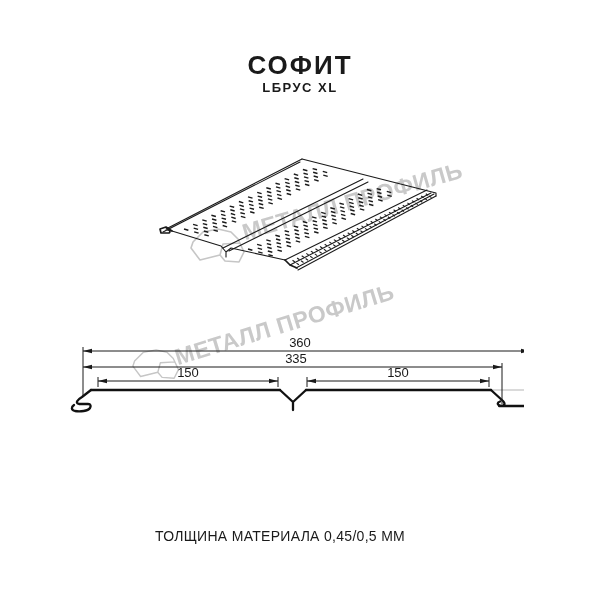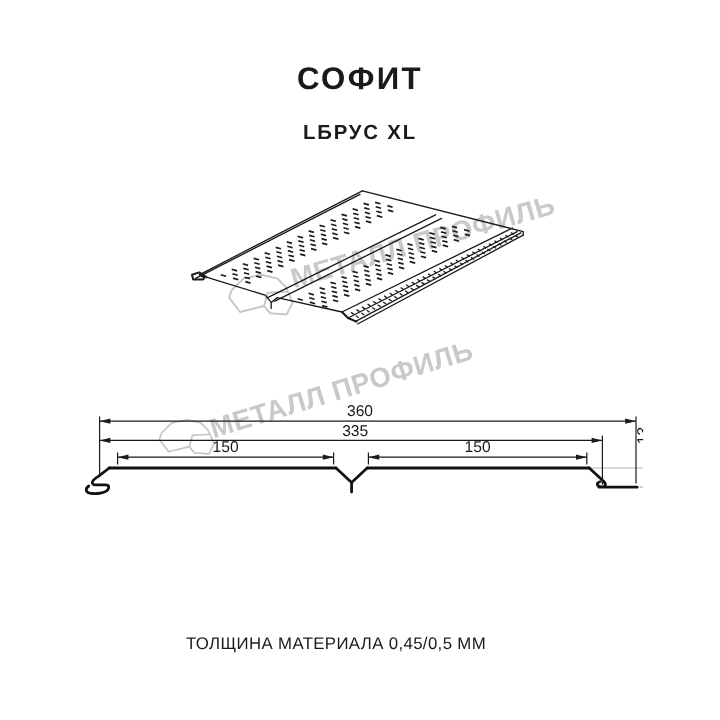--- a/index.html
+++ b/index.html
@@ -1,21 +1,21 @@
 <!DOCTYPE html>
 <html><head>
 <meta charset="utf-8">
 <style>
   html,body{margin:0;padding:0;background:#fff;}
   .page{position:relative;width:524px;height:600px;background:#ffffff;overflow:hidden;
-        font-family:"Liberation Sans", sans-serif;color:#1a1a1a;padding-left:12px;}
+        font-family:"Liberation Sans", sans-serif;color:#1a1a1a;}
   .title{position:absolute;left:0;top:50px;width:600px;text-align:center;
          font-size:26px;font-weight:bold;letter-spacing:2px;z-index:3;}
-  .subtitle{position:absolute;left:0;top:101px;width:600px;text-align:center;
-            font-size:17px;font-weight:bold;letter-spacing:1.5px;z-index:3;}
+  .subtitle{position:absolute;left:0;top:80px;width:600px;text-align:center;
+            font-size:13px;font-weight:bold;letter-spacing:1.5px;z-index:3;}
   .footer{position:absolute;left:0;top:528px;width:560px;text-align:center;
           font-size:14px;font-weight:normal;letter-spacing:0.3px;z-index:3;}
   .watermark{position:absolute;z-index:1;color:#c9c9c9;font-weight:bold;font-size:23px;
              letter-spacing:0.5px;white-space:nowrap;line-height:1;}
   .wm1{left:246px;top:221px;transform:rotate(-16deg);transform-origin:0 100%;}
   .wm2{left:179px;top:346px;transform:rotate(-17deg);transform-origin:0 100%;}
   .art{position:absolute;left:0;top:0;z-index:2;}
   .thin{stroke:#1a1a1a;stroke-width:1;fill:none;}
   .thick{stroke:#111;stroke-width:2.3;fill:none;stroke-linejoin:round;stroke-linecap:round;}
   .gray{stroke:#b5b5b5;stroke-width:1;fill:none;}

